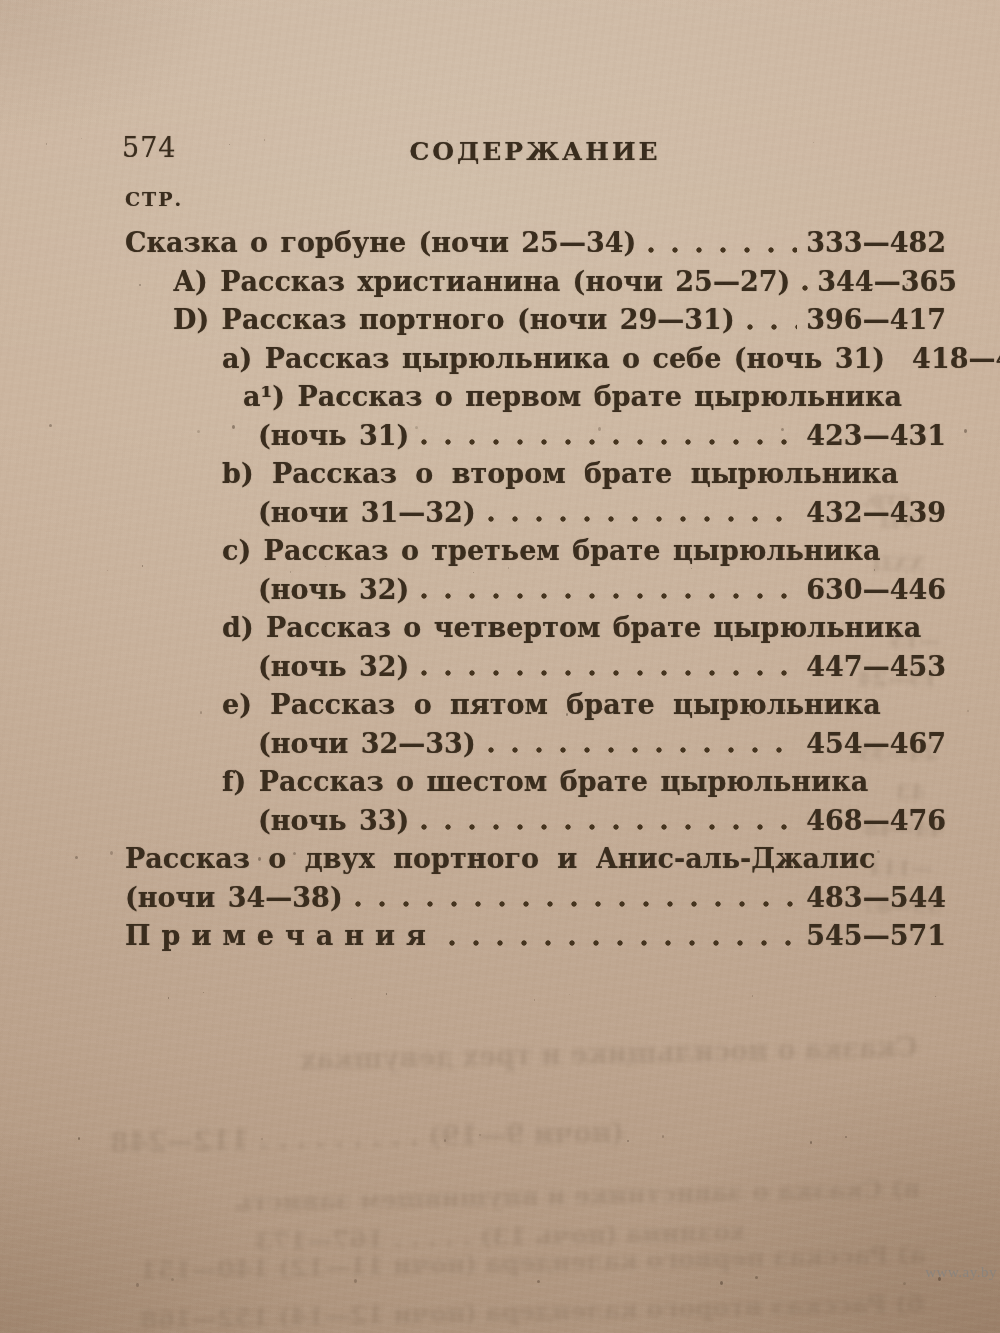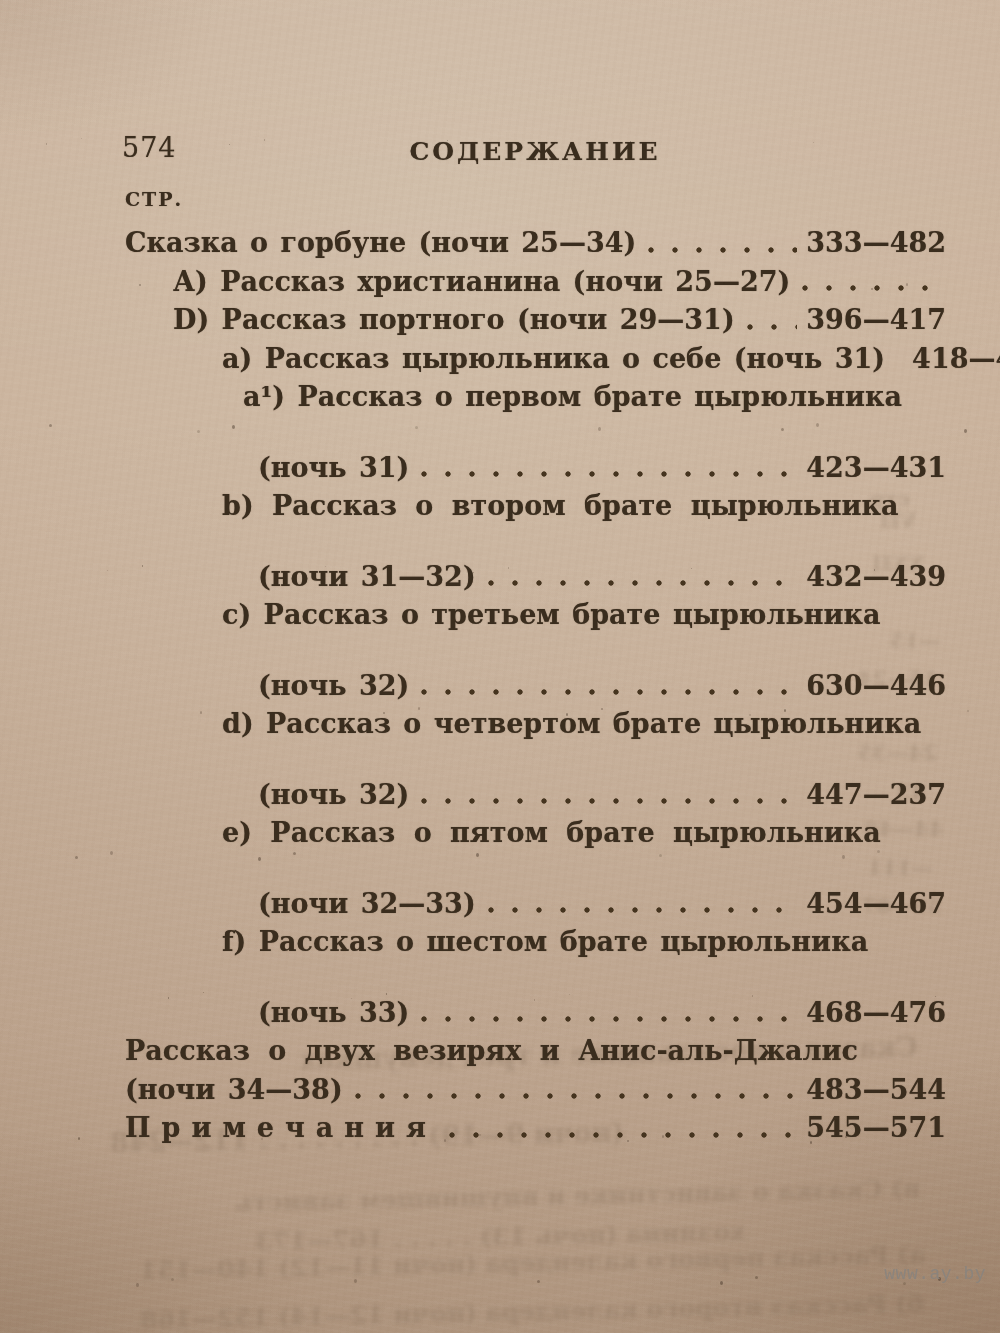--- a/index.html
+++ b/index.html
@@ -21,42 +21,42 @@
       repeating-linear-gradient(98deg, rgba(110,80,55,.020) 0 3px, rgba(110,80,55,0) 3px 8px),
       repeating-linear-gradient(171deg, rgba(255,250,240,.015) 0 5px, rgba(0,0,0,0) 5px 13px);
   }
   .content{position:absolute;inset:0;color:#3a2d1e;}
   .pageno{position:absolute;left:122px;top:132px;font-size:27px;font-weight:normal;letter-spacing:1px;text-shadow:0 0 1px rgba(55,40,25,.55);}
   .heading{position:absolute;left:125px;width:820px;top:137px;text-align:center;font-size:25px;font-weight:bold;letter-spacing:3px;text-shadow:0 0 1px rgba(55,40,25,.55);}
   .collabel{position:absolute;left:125px;width:820px;top:188px;text-align:left;font-size:19px;font-weight:bold;letter-spacing:2px;text-shadow:0 0 1px rgba(55,40,25,.5);}
   .toc{position:absolute;left:125px;top:224px;width:821px;}
   .toc-line{display:flex;align-items:baseline;height:38.5px;line-height:38.5px;font-size:27px;font-weight:bold;white-space:nowrap;text-shadow:0 0 1px rgba(55,40,25,.5);word-spacing:3px;}
   .toc-line.wide{word-spacing:9px;}
-  .ind0{padding-left:0;} .ind1{padding-left:48px;} .ind2{padding-left:97px;} .ind3{padding-left:118px;} .ind4{padding-left:133px;margin-top:32px;}
+  .ind0{padding-left:0;} .ind1{padding-left:48px;} .ind2{padding-left:97px;} .ind3{padding-left:118px;} .ind4{padding-left:133px;}
   .toc-text.spaced{letter-spacing:11px;}
   .leader{flex:1 1 auto;min-width:8px;align-self:stretch;margin:0 9px 0 10px;}
   .leader.dotted{
     background-image:radial-gradient(circle at 3px 3px, #45341f 2.3px, rgba(69,52,31,0) 3px);
     background-size:24px 6px;background-repeat:repeat-x;background-position:left 2px bottom 10px;
   }
   .pages{flex:0 0 auto;text-align:right;}
   .bleed{position:absolute;inset:0;pointer-events:none;}
   .bleed-line{
     position:absolute;color:#6e5a46;font-weight:bold;white-space:nowrap;
     transform:scaleX(-1) rotate(1.2deg);filter:blur(2.3px);opacity:.22;
   }
   .bleed-mark{
     position:absolute;color:#6e5a46;font-weight:bold;white-space:nowrap;
     transform:scaleX(-1);filter:blur(2px);opacity:.20;font-size:21px;
   }
   .specks{position:absolute;inset:0;pointer-events:none;}
   .speck{position:absolute;border-radius:50%;background:#2e2013;}
   .watermark{
-    position:absolute;right:14px;top:1264px;font-family:Liberation Mono, monospace;
-    font-size:18px;color:rgba(138,132,125,.95);letter-spacing:.5px;
+    position:absolute;right:3px;top:1264px;font-family:Liberation Serif, serif;
+    font-size:15px;color:rgba(138,132,125,.95);letter-spacing:.5px;
   }
 </style>
 </head>
 <body>
 
 <div class="page">
   <div class="grain"></div>
 
   <div class="bleed">
       <div class="bleed-line" style="left: 300px; top: 1038px; font-size: 27px;">Сказка о носильщике и трех девушках</div>
@@ -83,20 +83,21 @@
     <div class="collabel">СТР.</div>
     <div class="toc">
         <div class="toc-line ind0">
           <span class="toc-text">Сказка о горбуне (ночи 25—34)</span>
           <span class="leader dotted"></span>
           <span class="pages">333—482</span>
         </div>
         <div class="toc-line ind1">
           <span class="toc-text">А) Рассказ христианина (ночи 25—27)</span>
           <span class="leader dotted"></span>
+          <span class="pages">344—365</span>
         </div>
         <div class="toc-line ind1">
           <span class="toc-text">D) Рассказ портного (ночи 29—31)</span>
           <span class="leader dotted"></span>
           <span class="pages">396—417</span>
         </div>
         <div class="toc-line ind2">
           <span class="toc-text">а) Рассказ цырюльника о себе (ночь 31)</span>
           <span class="leader"></span>
           <span class="pages">418—474</span>
@@ -124,40 +125,40 @@
           <span class="toc-text">(ночь 32)</span>
           <span class="leader dotted"></span>
           <span class="pages">630—446</span>
         </div>
         <div class="toc-line ind2">
           <span class="toc-text">d) Рассказ о четвертом брате цырюльника</span>
         </div>
         <div class="toc-line ind4">
           <span class="toc-text">(ночь 32)</span>
           <span class="leader dotted"></span>
-          <span class="pages">447—237</span>
+          <span class="pages">447—453</span>
         </div>
         <div class="toc-line ind2 wide">
           <span class="toc-text">e) Рассказ о пятом брате цырюльника</span>
         </div>
         <div class="toc-line ind4">
           <span class="toc-text">(ночи 32—33)</span>
           <span class="leader dotted"></span>
           <span class="pages">454—467</span>
         </div>
         <div class="toc-line ind2">
           <span class="toc-text">f) Рассказ о шестом брате цырюльника</span>
         </div>
         <div class="toc-line ind4">
           <span class="toc-text">(ночь 33)</span>
           <span class="leader dotted"></span>
           <span class="pages">468—476</span>
         </div>
         <div class="toc-line ind0 wide">
-          <span class="toc-text">Рассказ о двух везирях и Анис-аль-Джалис</span>
+          <span class="toc-text">Рассказ о двух портного и Анис-аль-Джалис</span>
         </div>
         <div class="toc-line ind0">
           <span class="toc-text">(ночи 34—38)</span>
           <span class="leader dotted"></span>
           <span class="pages">483—544</span>
         </div>
         <div class="toc-line ind0">
           <span class="toc-text spaced">Примечания</span>
           <span class="leader dotted"></span>
           <span class="pages">545—571</span>

